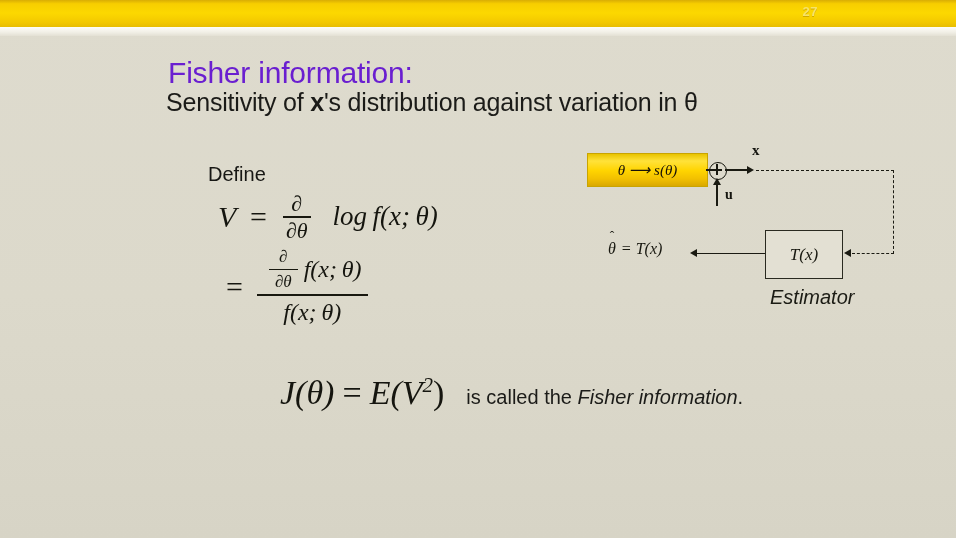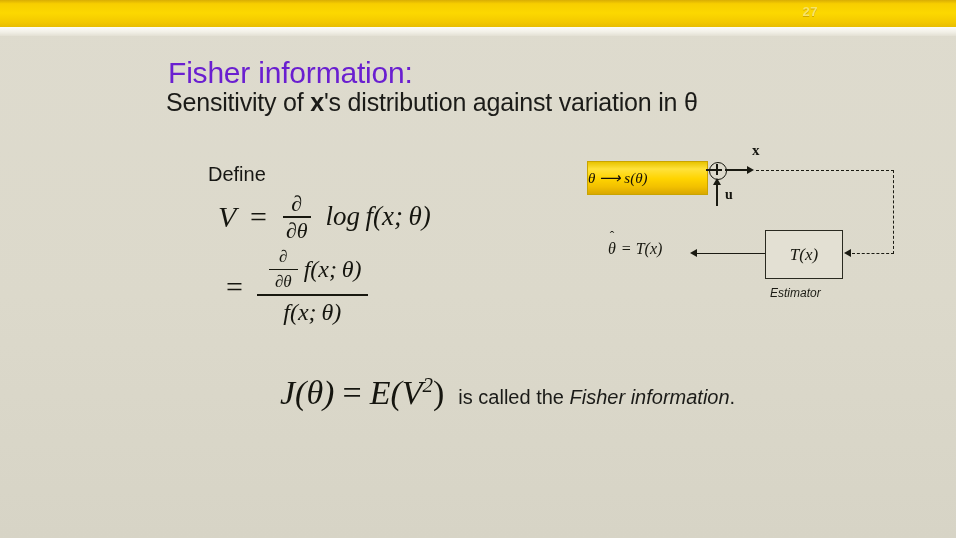--- a/index.html
+++ b/index.html
@@ -161,21 +161,21 @@
     align-items: baseline;
   }
   .statement .eqn {
     font-size: 34px;
   }
   .sup { font-size: 0.62em; vertical-align: super; font-style: italic; }
   .statement .tail {
     font-family: "Liberation Sans", sans-serif;
     font-size: 20px;
     color: #1b1b18;
-    margin-left: 14px;
+    margin-left: 22px;
   }
   .statement .tail i { font-style: italic; }
 
   
   .diagram {
     position: absolute;
     left: 580px;
     top: 140px;
     width: 330px;
     height: 180px;
@@ -184,22 +184,21 @@
 
   .yellow-box {
     left: 7px;
     top: 13px;
     width: 119px;
     height: 32px;
     background: linear-gradient(180deg, #e8c300 0%, #ffe23a 22%, #ffd400 52%, #f2c000 78%, #d9a800 100%);
     border: 1px solid #c9a400;
     display: flex;
     align-items: center;
-    justify-content: flex-start;
-    margin-top: 8px;
+    justify-content: center;
   }
   .yellow-box .inner {
     font-family: "Liberation Serif", serif;
     font-size: 15px;
     color: #171008;
     white-space: nowrap;
   }
 
   .sum-node {
     left: 129px;
@@ -278,21 +277,21 @@
   .est-box .inner {
     font-family: "Liberation Serif", serif;
     font-size: 17px;
     color: #17170f;
   }
   .est-caption {
     left: 190px;
     top: 146px;
     font-family: "Liberation Sans", sans-serif;
     font-style: italic;
-    font-size: 12px;
+    font-size: 20px;
     color: #1b1b14;
   }
   .theta-hat {
     left: 28px;
     top: 100px;
     font-family: "Liberation Serif", serif;
     font-size: 16px;
     color: #17170f;
     white-space: nowrap;
   }
@@ -323,21 +322,21 @@
   <div class="eq-block math">
 
     <div class="eq-row">
       <span class="eq-lhs mi">V</span>
       <span class="eq-eq">=</span>
       <span class="frac">
         <span class="num partial-small mi">∂</span>
         <span class="bar"></span>
         <span class="den partial-small mi">∂θ</span>
       </span>
-      <span class="body-math mi" style="margin-left:9px">log f(x; θ)</span>
+      <span class="body-math mi" style="margin-left:16px">log f(x; θ)</span>
     </div>
 
     <div class="row2">
       <span class="eq-eq" style="margin-right:14px">=</span>
       <span class="bigfrac">
         <span class="num">
           <span class="frac">
             <span class="num partial-tiny mi">∂</span>
             <span class="bar"></span>
             <span class="den partial-tiny mi">∂θ</span>

